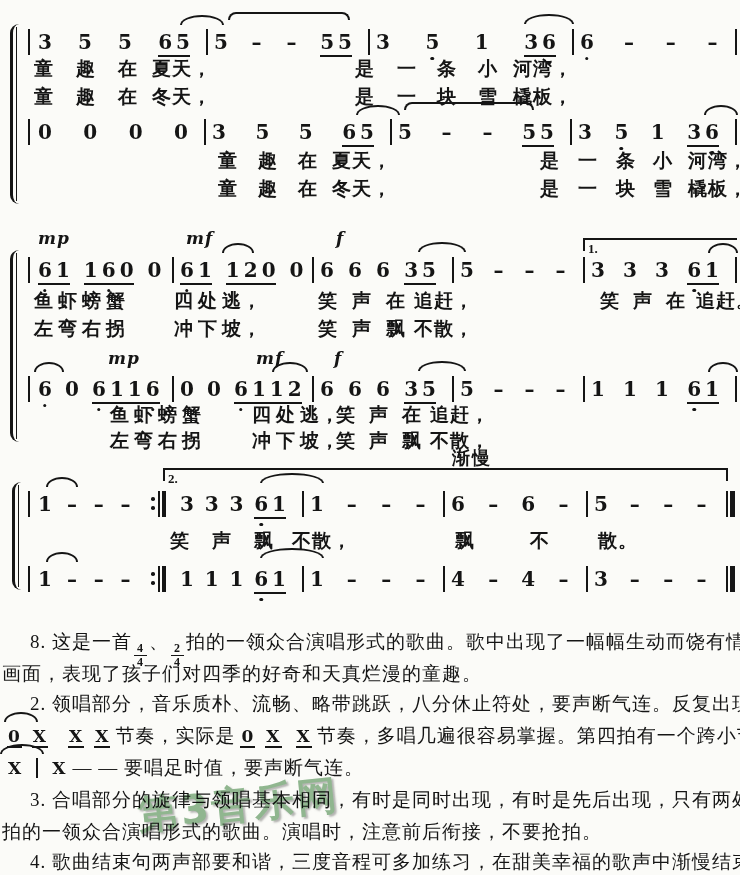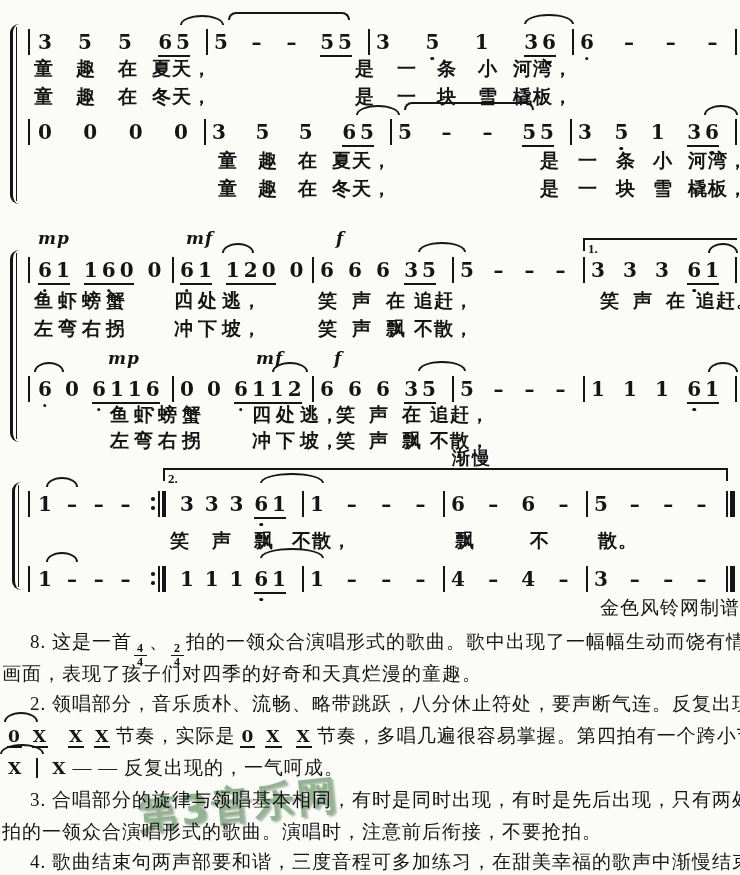--- a/index.html
+++ b/index.html
@@ -463,34 +463,33 @@
       <div class="vline" style="left: 583px; top: 238px; width: 154px;">
         <i class="vl"></i>
       </div>
       <div class="vlabel" style="left: 588px; top: 241px;">1.</div>
       <div class="vline" style="left: 163px; top: 468px; width: 565px;">
         <i class="vl"></i>
         <i class="vr"></i>
       </div>
       <div class="vlabel" style="left: 168px; top: 471px;">2.</div>
       <div class="tempo" style="left: 452px; top: 446px;">渐慢</div>
-      <div class="credit" style="left: 600px; top: 595px;">金色风铃网制谱</div>
     </div>
   <div id="notes-layer">
       <div class="pline" style="left: 30px; top: 630px;"><span>8. 这是一首</span><span class="frac">
           <i>4</i>
           <i>4</i>
         </span><span>、</span><span class="frac">
           <i>2</i>
           <i>4</i>
         </span><span>拍的一领众合演唱形式的歌曲。歌中出现了一幅幅生动而饶有情趣的</span></div>
       <div class="pline" style="left: 2px; top: 662px;"><span>画面，表现了孩子们对四季的好奇和天真烂漫的童趣。</span></div>
       <div class="pline" style="left: 30px; top: 692px;"><span>2. 领唱部分，音乐质朴、流畅、略带跳跃，八分休止符处，要声断气连。反复出现的</span></div>
       <div class="pline" style="left: 2px; top: 724px;"><span class="nx">0</span><span class="nx">X</span><span class="spc" style="width: 10px;"></span><span class="nx">X</span><span class="nx">X</span><span>节奏，实际是</span><span class="nx">0</span><span class="nx">X</span><span class="spc" style="width: 4px;"></span><span class="nx">X</span><span>节奏，多唱几遍很容易掌握。第四拍有一个跨小节的延音</span></div>
-      <div class="pline" style="left: 2px; top: 756px;"><span class="nx nu">X</span><span class="vbar"></span><span class="nx nu">X</span><span>— — 反复出现的，一气呵成。</span></div>
+      <div class="pline" style="left: 2px; top: 756px;"><span class="nx nu">X</span><span class="vbar"></span><span class="nx nu">X</span><span>— — 要唱足时值，要声断气连。</span></div>
       <div class="pline" style="left: 30px; top: 788px;"><span>3. 合唱部分的旋律与领唱基本相同，有时是同时出现，有时是先后出现，只有两处旋</span></div>
       <div class="pline" style="left: 2px; top: 820px;"><span>拍的一领众合演唱形式的歌曲。演唱时，注意前后衔接，不要抢拍。</span></div>
       <div class="pline" style="left: 30px; top: 850px;"><span>4. 歌曲结束句两声部要和谐，三度音程可多加练习，在甜美幸福的歌声中渐慢结束。</span></div>
     </div>
   <div id="wm-layer">
     <div id="wm-site">第3音乐网</div>
   </div>
 </div>
 
 </body></html>

